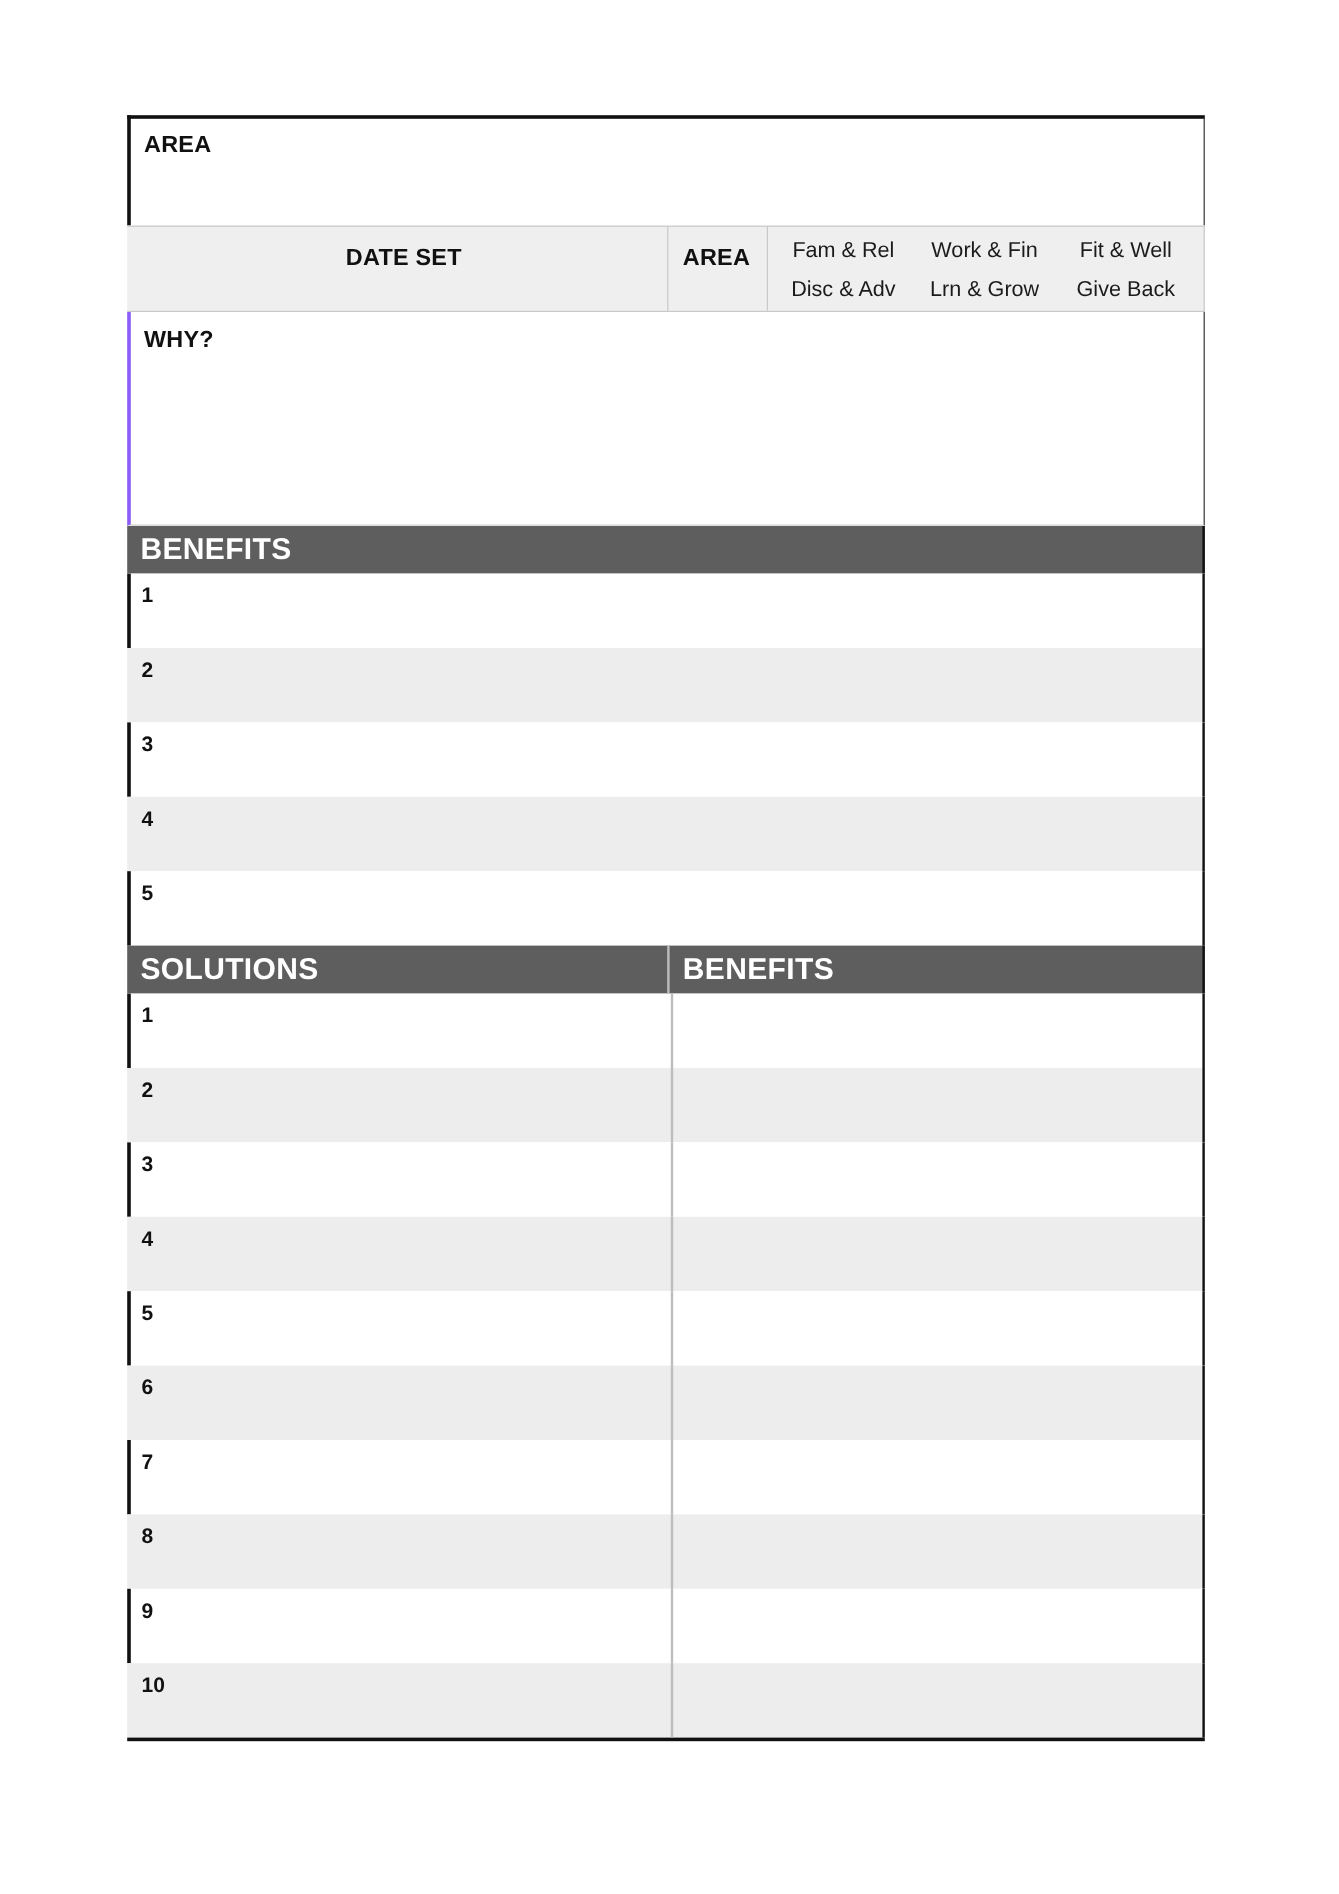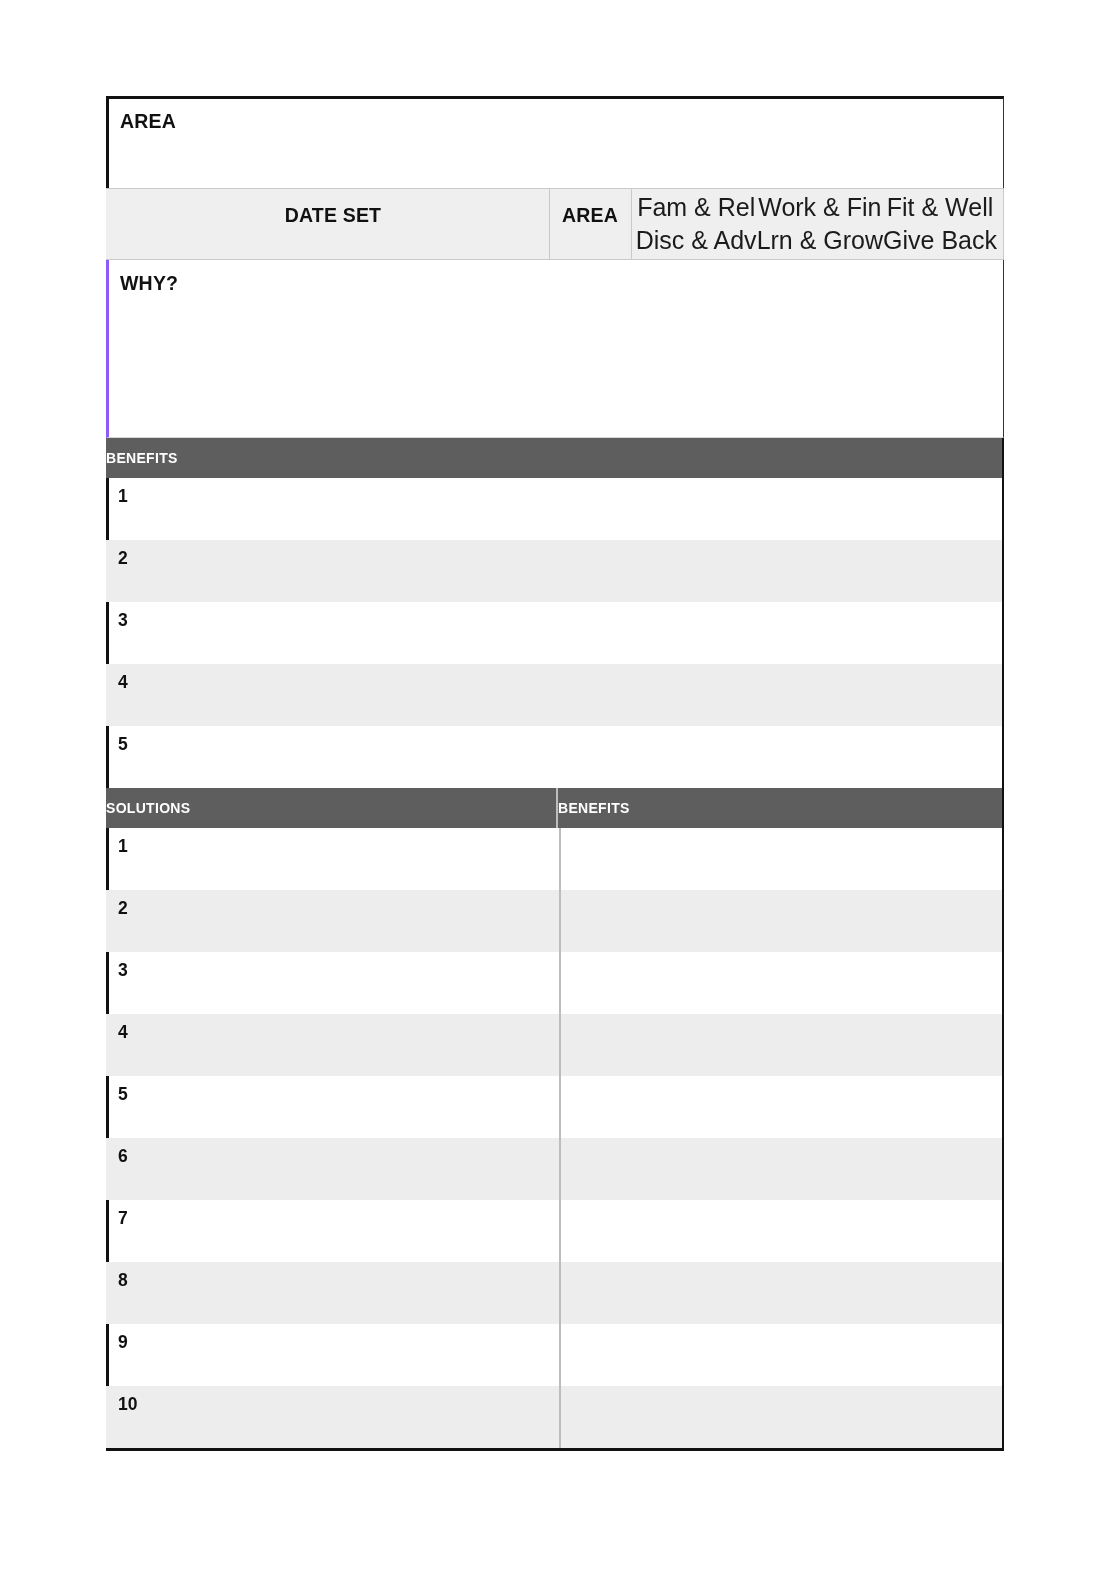--- a/index.html
+++ b/index.html
@@ -81,21 +81,21 @@
     flex: 1;
     display: grid;
     grid-template-columns: 1fr 1fr 1fr;
     grid-template-rows: 1fr 1fr;
     align-items: center;
     justify-items: center;
     padding: 2px 6px 2px 4px;
     box-sizing: border-box;
   }
   .area-opt {
-    font-size: 25px;
+    font-size: 18px;
     color: #1b1b1b;
     line-height: 1;
     white-space: nowrap;
   }
 
   
   .why-row {
     height: 178px;
     background: #ffffff;
     border-left: 3px solid #8b5cf6;
@@ -109,25 +109,25 @@
   .bar {
     height: 40px;
     background: #5e5e5e;
     border-right: 2px solid #111111;
     display: flex;
     align-items: center;
     box-sizing: border-box;
   }
   .bar-title {
     font-weight: bold;
-    font-size: 14px;
+    font-size: 25px;
     color: #ffffff;
     letter-spacing: 0.3px;
     line-height: 1;
-    padding-left: 0;
+    padding-left: 11px;
   }
   .bar-left {
     width: 450px;
     box-sizing: border-box;
     height: 100%;
     display: flex;
     align-items: center;
   }
   .bar-right {
     flex: 1;

